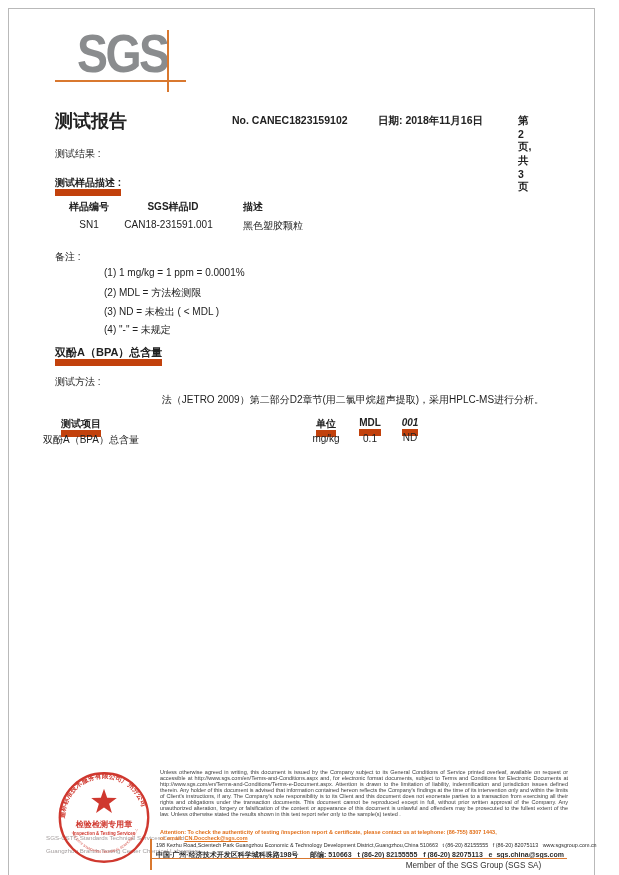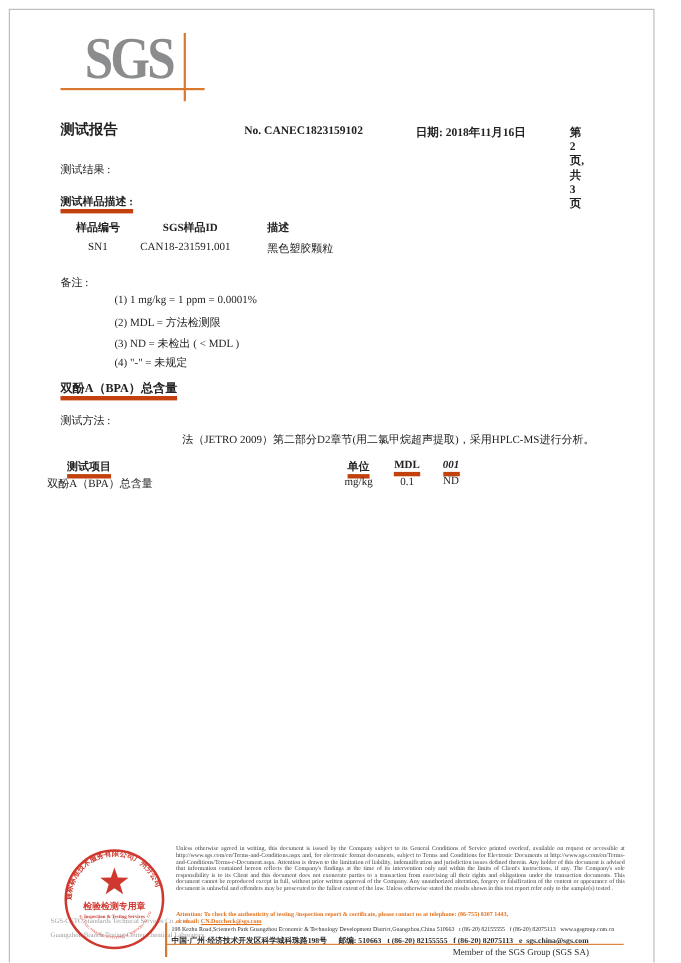--- a/index.html
+++ b/index.html
@@ -1,36 +1,36 @@
 <!DOCTYPE html>
 <html><head>
 <meta charset="utf-8">
 <style>
   * { margin:0; padding:0; box-sizing:border-box; }
   html,body { width:619px; height:875px; background:#ffffff; overflow:hidden;
     font-family:"Liberation Sans","DejaVu Sans",sans-serif; color:#222; }
-  .page { position:relative; width:532px; height:875px; background:#fff;font-family:Liberation Serif, serif; }
+  .page { position:relative; width:532px; height:875px; background:#fff; }
   .page-border { position:absolute; left:8px; top:8px; width:587px; height:880px;
     border:1px solid #b9b9b9; }
 
   
   .logo-text { position:absolute; left:77px; top:26px; font-size:54px; font-weight:800;
     color:#8a8c8e; letter-spacing:-3px; transform:scaleX(0.86); transform-origin:left top; line-height:1; }
   .logo-hline { position:absolute; left:55px; top:80px; width:131px; height:2px; background:#d9782f; }
   .logo-vline { position:absolute; left:167px; top:30px; width:2px; height:62px; background:#d9782f; }
 
   
-  .doc-title { position:absolute; left:55px; top:109px; font-size:13px; font-weight:bold; }
-  .report-no { position:absolute; left:222px; top:114px; font-size:10.5px; font-weight:600; }
+  .doc-title { position:absolute; left:55px; top:109px; font-size:18px; font-weight:bold; }
+  .report-no { position:absolute; left:232px; top:114px; font-size:10.5px; font-weight:600; }
   .report-date { position:absolute; left:378px; top:114px; font-size:10.5px; font-weight:600; }
   .page-info { position:absolute; left:518px; top:114px; font-size:10.5px; font-weight:600; }
 
   .body-text { font-size:10px; }
   .bold { font-weight:bold; }
-  .u { border-bottom:4px solid #c2410c; padding-bottom:1px; }
+  .u { border-bottom:7px solid #c2410c; padding-bottom:1px; }
   .center { text-align:center; }
 
   .results-label { position:absolute; left:55px; top:147px; }
   .sample-heading { position:absolute; left:55px; top:176px; }
 
   .st-h1 { position:absolute; left:55px; top:200px; width:68px; }
   .st-h2 { position:absolute; left:120px; top:200px; width:106px;text-align:center; }
   .st-h3 { position:absolute; left:243px; top:200px; }
   .st-r1 { position:absolute; left:55px; top:219px; width:68px; }
   .st-r2 { position:absolute; left:112px; top:219px; width:113px; }

